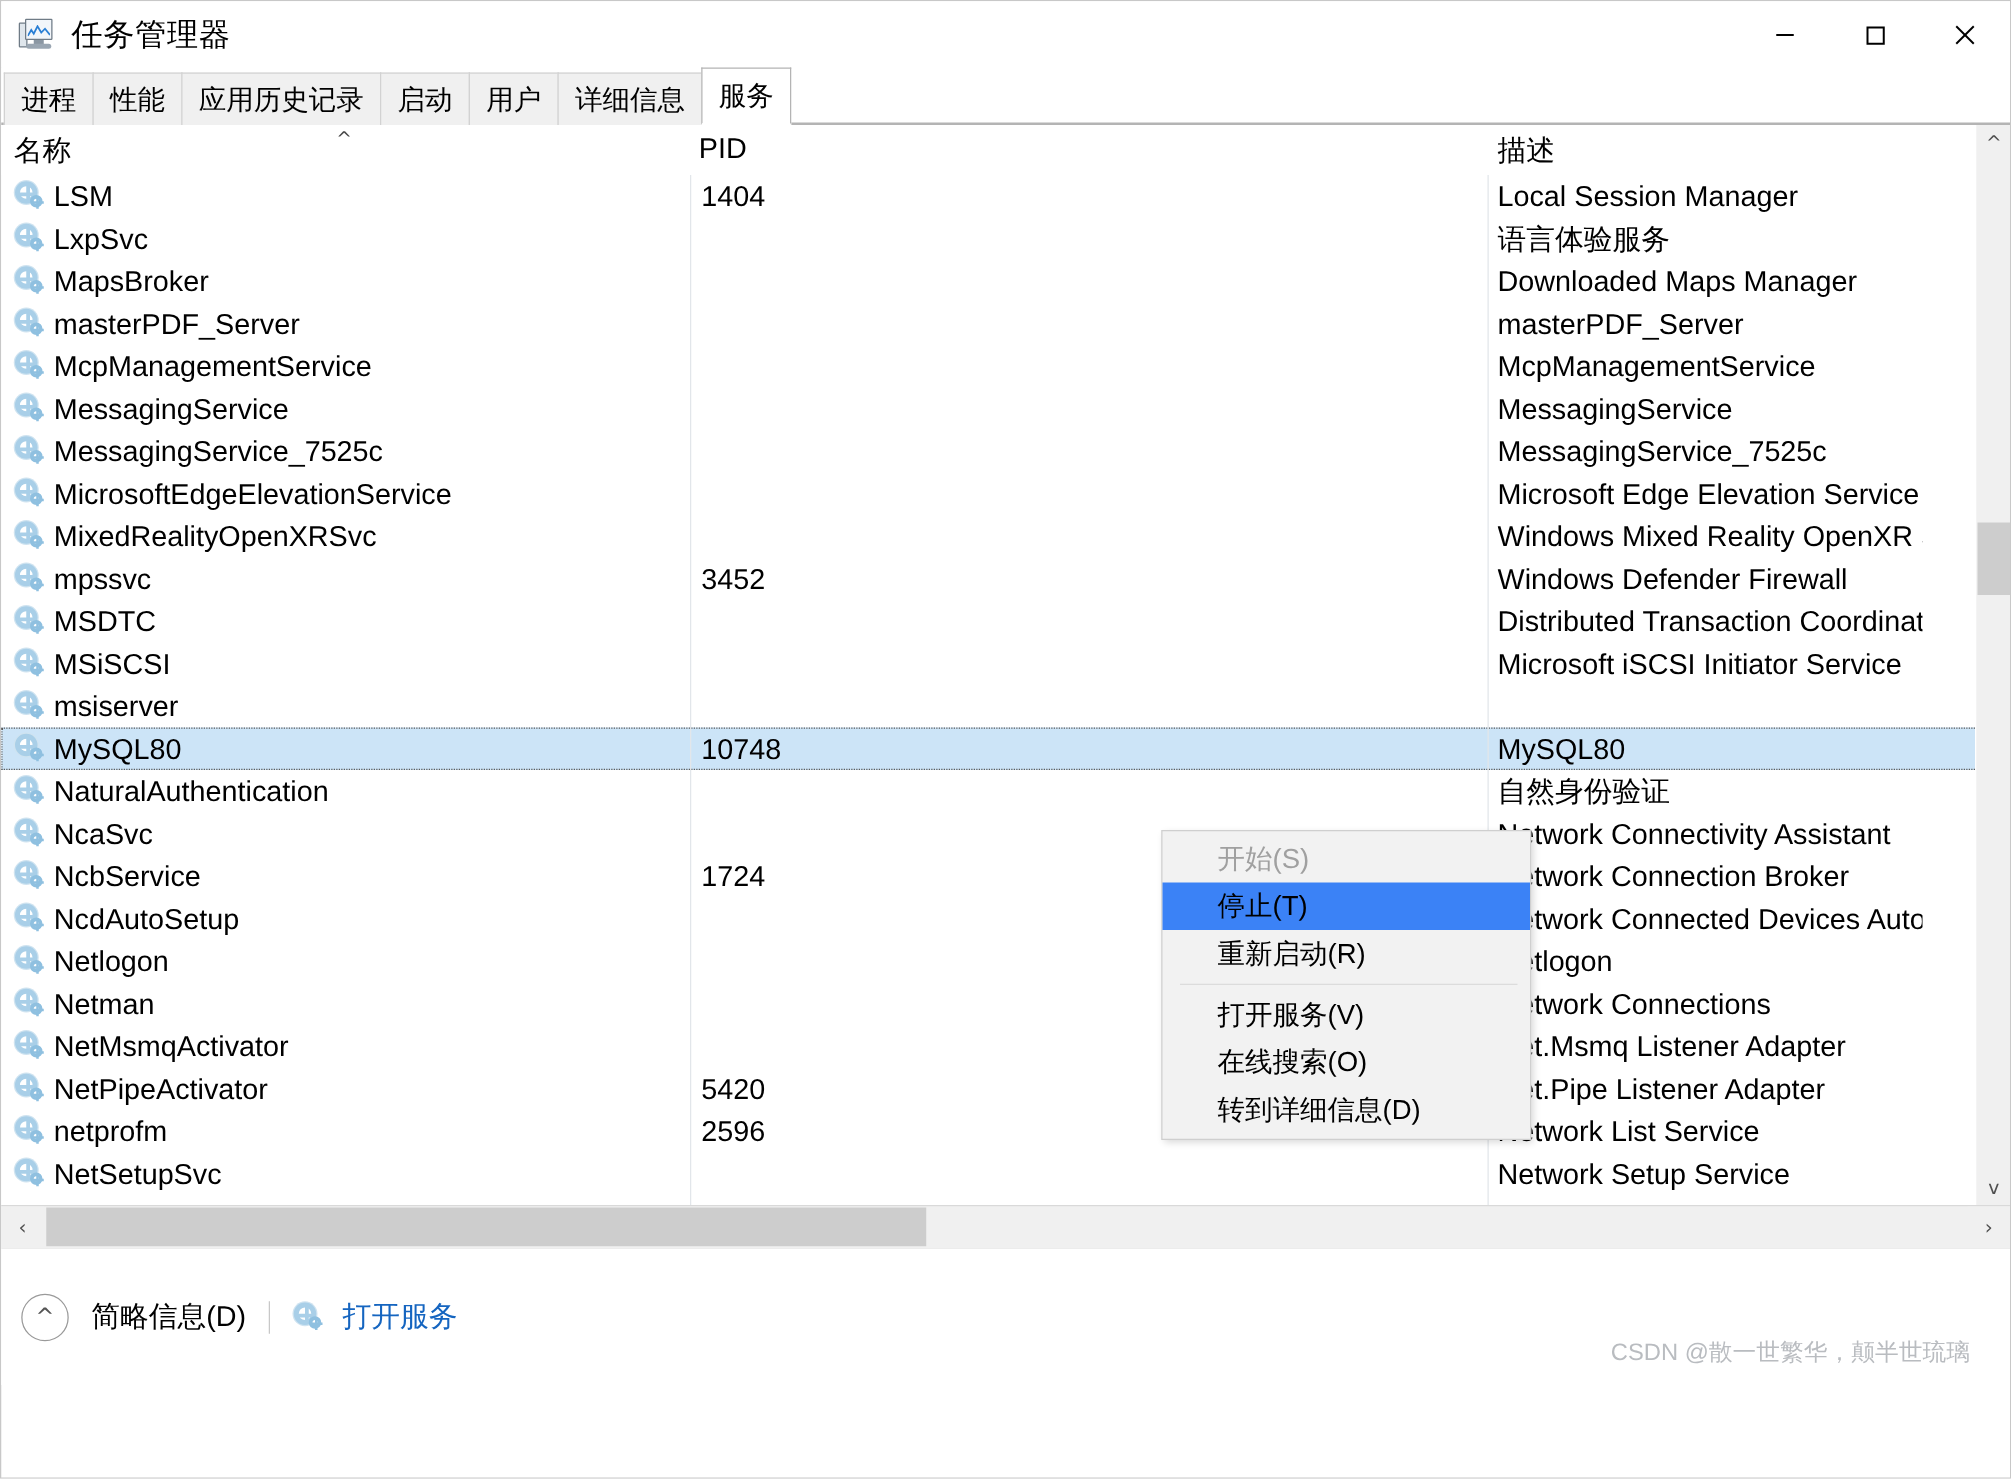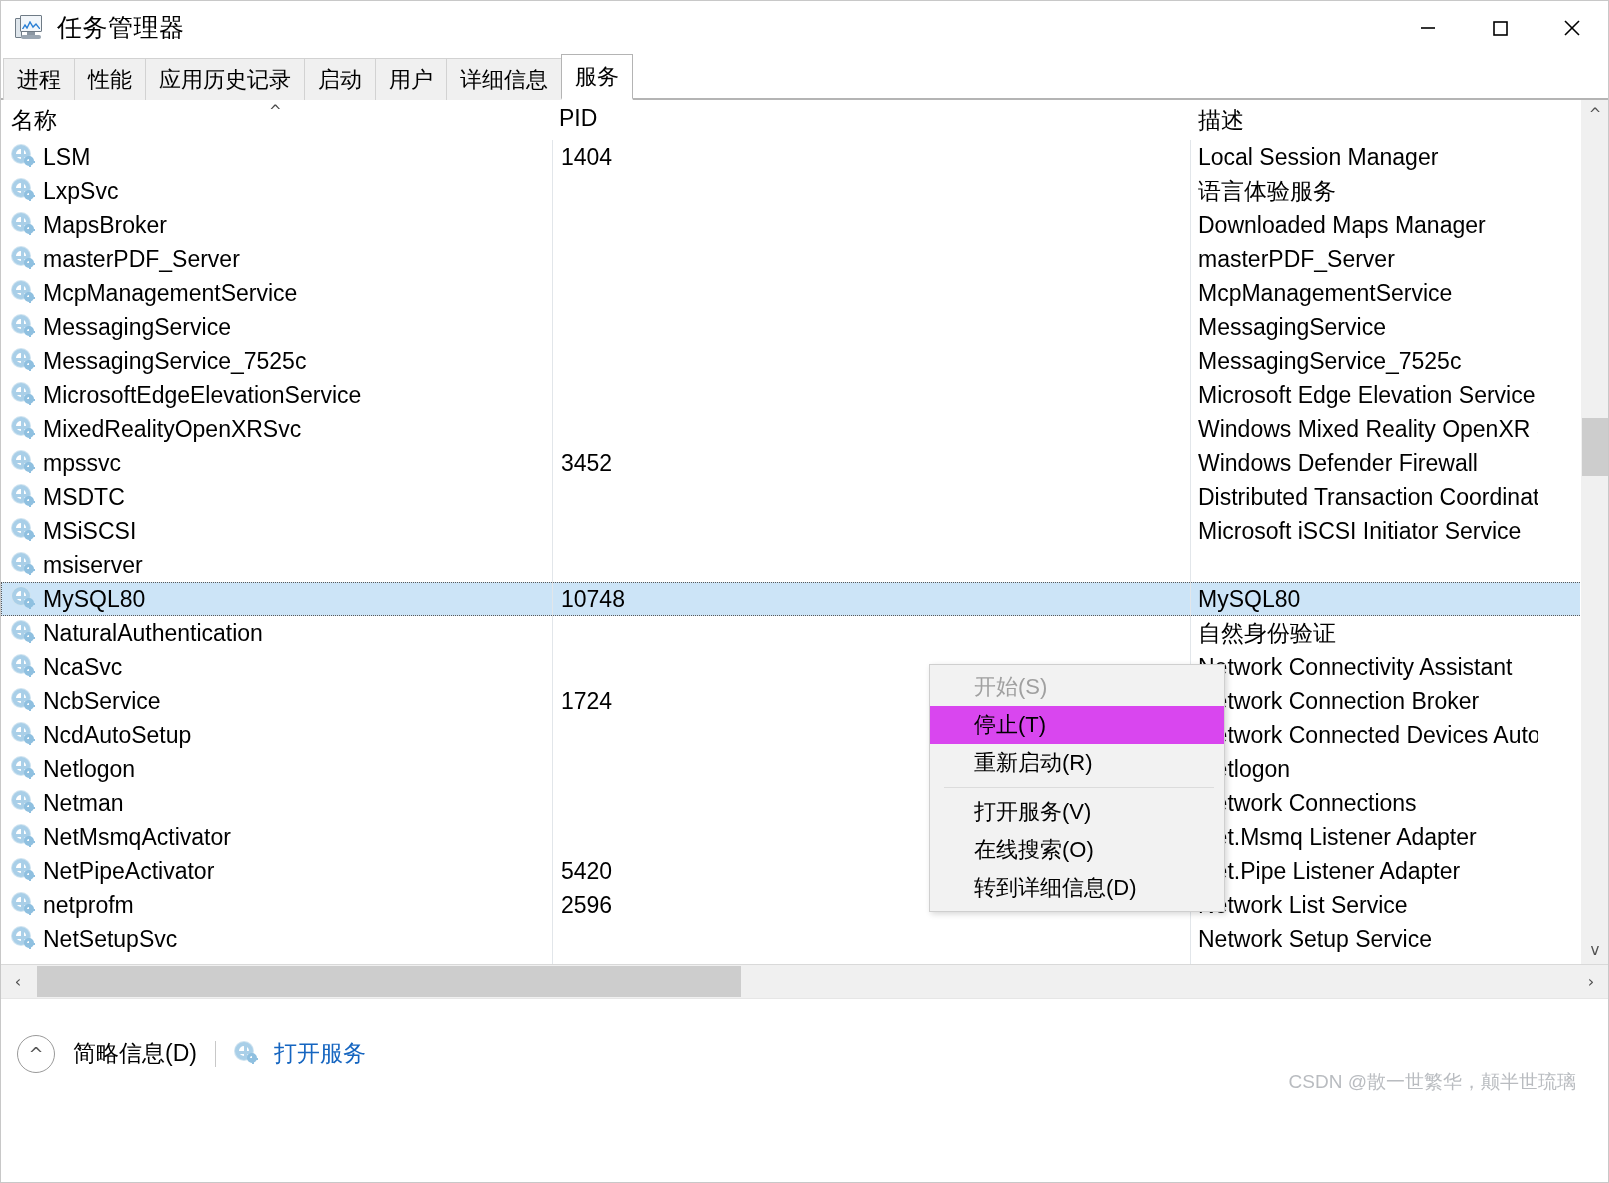--- a/index.html
+++ b/index.html
@@ -378,21 +378,21 @@
   .ctx-item {
     height: 38px;
     display: flex;
     align-items: center;
     padding-left: 44px;
     font-size: 22px;
     color: #000000;
     cursor: default;
   }
   .ctx-item.disabled { color: #a0a0a0; }
-  .ctx-item.highlight { background: #d946ef; color: #000000; }
+  .ctx-item.highlight { background: #3b82f6; color: #000000; }
   .ctx-sep {
     height: 1px;
     background: #dcdcdc;
     margin: 5px 10px 5px 14px;
   }
 </style>
 </head>
 <body>
 
 <div id="app">

